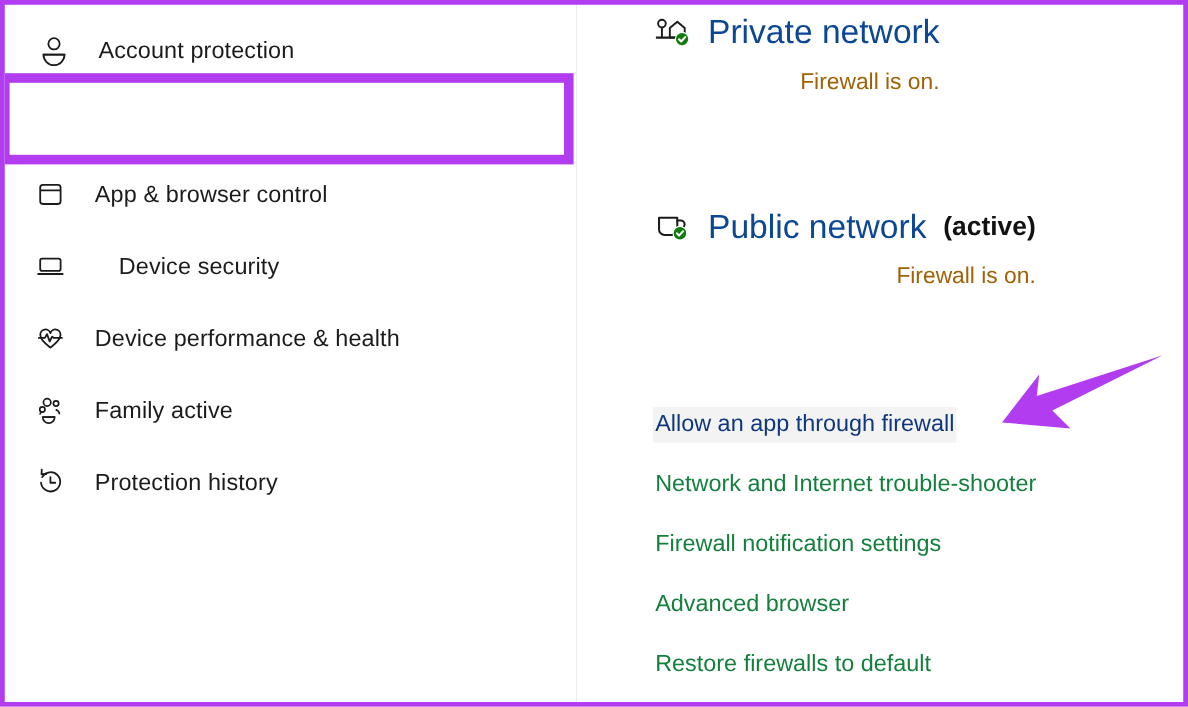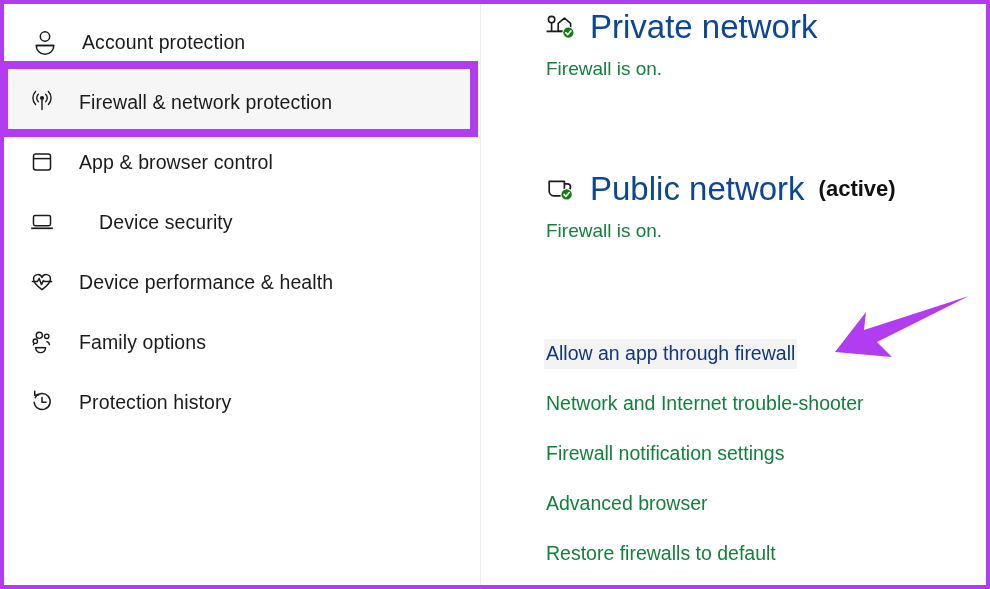--- a/index.html
+++ b/index.html
@@ -106,36 +106,37 @@
   }
   .net-icon {
     width: 32px;
     height: 30px;
     flex: 0 0 32px;
     position: relative;
     display: block;
   }
   .net-title {
     margin-left: 14px;
-    font-size: 33px;
+    font-size: 28px;
     color: #0b4793;
     white-space: nowrap;
   }
   .net-active {
     margin-left: 14px;
     font-size: 22px;
     font-weight: bold;
     color: #111111;
     white-space: nowrap;
   }
   .net-status {
     margin-top: 14px;
     margin-left: 2px;
     font-size: 19px;
-    color: #15803d;
+    color: #a16207;
+    text-align: right;
   }
 
   .links {
     position: absolute;
     left: 63px;
     top: 325px;
     width: 420px;
   }
   .link-row {
     height: 50px;
@@ -175,33 +176,20 @@
       <span class="nav-icon">
         <svg width="30" height="30" viewBox="0 0 30 30" fill="none" stroke="#1b1b1b" stroke-width="1.5">
           <circle cx="15" cy="9.5" r="4.7"></circle>
           <path d="M6.2 18.5 H23.8 A8.8 8.8 0 0 1 6.2 18.5 Z"></path>
           <line x1="6.2" y1="18.5" x2="23.8" y2="18.5"></line>
         </svg>
       </span>
       <span class="nav-label">Account protection</span>
     </div>
 
-    <div class="nav-item selected" style="top:68px;">
-      <span class="nav-icon">
-        <svg width="30" height="30" viewBox="0 0 30 30" fill="none" stroke="#1b1b1b" stroke-width="1.4" stroke-linecap="round">
-          <circle cx="15" cy="11" r="2.1" fill="#1b1b1b" stroke="none"></circle>
-          <path d="M15 13.2 L15 22.5"></path>
-          <path d="M11.3 7.3 A5.2 5.2 0 0 0 11.3 14.7"></path>
-          <path d="M18.7 7.3 A5.2 5.2 0 0 1 18.7 14.7"></path>
-          <path d="M8.6 4.6 A9 9 0 0 0 8.6 17.4"></path>
-          <path d="M21.4 4.6 A9 9 0 0 1 21.4 17.4"></path>
-        </svg>
-      </span>
-      <span class="nav-label">Firewall &amp; network protection</span>
-    </div>
 
     <div class="nav-item" style="top:128px;">
       <span class="nav-icon">
         <svg width="30" height="30" viewBox="0 0 30 30" fill="none" stroke="#1b1b1b" stroke-width="1.5">
           <rect x="6.5" y="7" width="17" height="16" rx="2.2"></rect>
           <line x1="6.5" y1="11.6" x2="23.5" y2="11.6"></line>
         </svg>
       </span>
       <span class="nav-label">App &amp; browser control</span>
     </div>
@@ -231,21 +219,21 @@
         <svg width="30" height="30" viewBox="0 0 30 30" fill="none" stroke="#1b1b1b" stroke-width="1.4">
           <circle cx="12.3" cy="8.3" r="3.1"></circle>
           <circle cx="19.7" cy="9.3" r="2.2"></circle>
           <circle cx="8.3" cy="14.2" r="2.2"></circle>
           <path d="M8.6 20.6 H18.6 A5 5 0 0 1 8.6 20.6 Z"></path>
           <line x1="8.6" y1="20.6" x2="18.6" y2="20.6"></line>
           <path d="M19.4 14.4 A4.4 4.4 0 0 1 22.6 18.2"></path>
           <path d="M6.2 18.4 A4.3 4.3 0 0 1 7.6 16.2"></path>
         </svg>
       </span>
-      <span class="nav-label">Family options</span>
+      <span class="nav-label">Family active</span>
     </div>
 
     <div class="nav-item" style="top:368px;">
       <span class="nav-icon">
         <svg width="30" height="30" viewBox="0 0 30 30" fill="none" stroke="#1b1b1b" stroke-width="1.5" stroke-linecap="round" stroke-linejoin="round">
           <path d="M8.2 10.6 A8 8 0 1 1 7.2 15.2"></path>
           <polyline points="11.6,8.0 7.6,8.2 7.8,4.3"></polyline>
           <polyline points="15,10.6 15,15.3 19,15.3"></polyline>
         </svg>
       </span>

